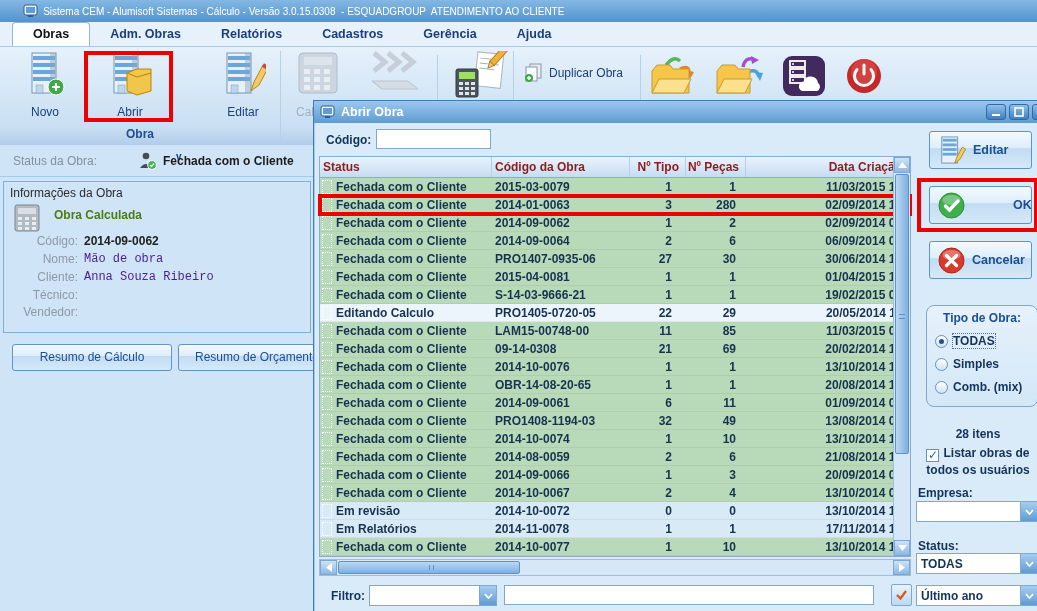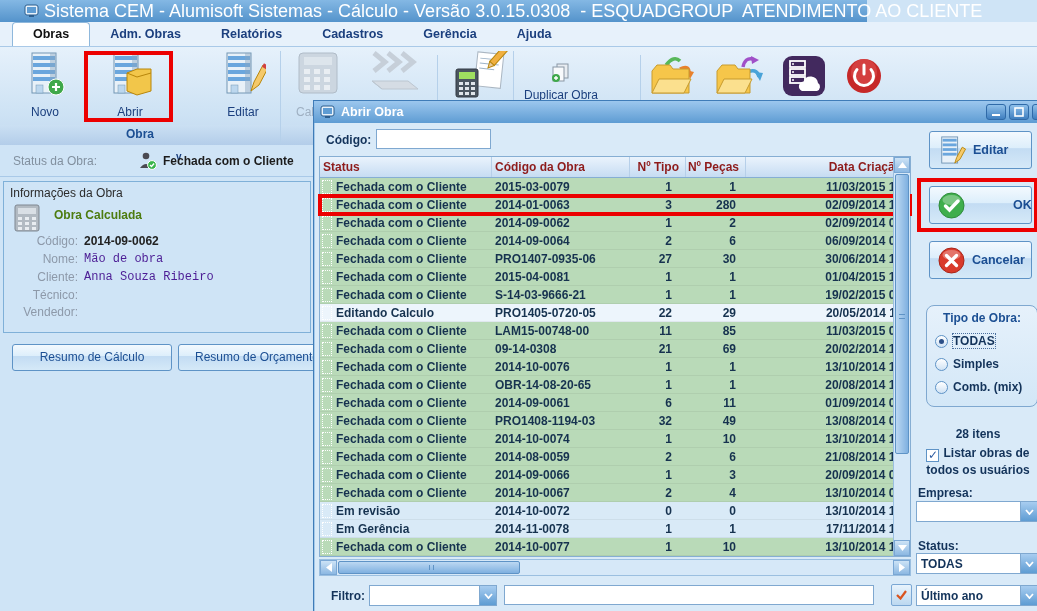--- a/index.html
+++ b/index.html
@@ -1,22 +1,22 @@
 <!DOCTYPE html>
 <html><head>
 <meta charset="utf-8">
 <style>
   * { box-sizing: border-box; margin: 0; padding: 0; }
   html,body { width:1037px; height:611px; overflow:hidden; }
   body { font-family:"Liberation Sans","DejaVu Sans",sans-serif; font-size:12px; background:#cfe4f6; position:relative; }
 
   
-  .titlebar { position:absolute; left:0; top:0; width:867px; height:22px;
+  .titlebar { position:absolute; left:0; top:0; width:1037px; height:22px;
     background:linear-gradient(#84b8e4,#5493cb); color:#fff; display:flex; align-items:center; gap:5px;
-    padding-left:4px; font-size:18px; white-space:pre; }
+    padding-left:12px; font-size:10px; white-space:pre; }
   .tabbar { position:absolute; top:22px; left:0; width:1037px; height:25px; background:#e7f1fb;
     border-bottom:1px solid #a9c9e8; display:flex; align-items:flex-end; padding-left:12px; }
   .tab { padding:4px 20px 5px 20px; color:#1b3f7e; font-weight:bold; font-size:12.5px; cursor:default; }
   .tab.active { background:#fff; border:1px solid #8fb8dc; border-bottom:none; border-radius:4px 4px 0 0; color:#111; }
 
   .ribbon { position:absolute; top:47px; left:0; width:1037px; height:98px;
     background:linear-gradient(#e6f1fb,#cde2f4 70%,#c2d9f0); border-bottom:1px solid #9ec1e0; }
   .rib-strip { position:absolute; left:0; top:78px; width:1037px; height:20px;
     background:linear-gradient(#cbe0f3,#b3cde9); }
   .rib-sep { position:absolute; top:4px; width:1px; height:92px; background:#b5d0ea; }
@@ -269,21 +269,21 @@
             <rect x="15" y="36" width="4" height="3"></rect>
             <rect x="21" y="36" width="4" height="3"></rect>
             <rect x="9" y="41" width="4" height="3"></rect>
             <rect x="15" y="41" width="4" height="3"></rect>
             <rect x="21" y="41" width="4" height="3"></rect>
           </g>
         </svg>
     </span>
   </div>
 
-  <div class="rb-flat" style="left:524px; top:16px;flex-direction:column;">
+  <div class="rb-flat" style="left:524px; top:16px;">
     <span class="icon">
       <svg width="20" height="20" viewBox="0 0 20 20">
           <rect x="6" y="1" width="11" height="14" fill="#e8edf2" stroke="#8a97a5"></rect>
           <rect x="2" y="4" width="11" height="14" fill="#f8fafc" stroke="#8a97a5"></rect>
           <circle cx="5" cy="15" r="4" fill="#3fa84a"></circle>
           <path d="M5 13v4M3 15h4" stroke="#fff" stroke-width="1.4"></path>
         </svg>
     </span>
     <span>Duplicar Obra</span>
   </div>
@@ -588,21 +588,21 @@
         <div class="row blue">
           <div class="c ind"></div>
           <div class="c st">Em revisão</div>
           <div class="c cd">2014-10-0072</div>
           <div class="c it">0</div>
           <div class="c pc">0</div>
           <div class="c dt">13/10/2014 14</div>
         </div>
         <div class="row blue">
           <div class="c ind"></div>
-          <div class="c st">Em Gerência</div>
+          <div class="c st">Em Relatórios</div>
           <div class="c cd">2014-11-0078</div>
           <div class="c it">1</div>
           <div class="c pc">1</div>
           <div class="c dt">17/11/2014 16</div>
         </div>
         <div class="row green">
           <div class="c ind"></div>
           <div class="c st">Fechada com o Cliente</div>
           <div class="c cd">2014-10-0077</div>
           <div class="c it">1</div>

